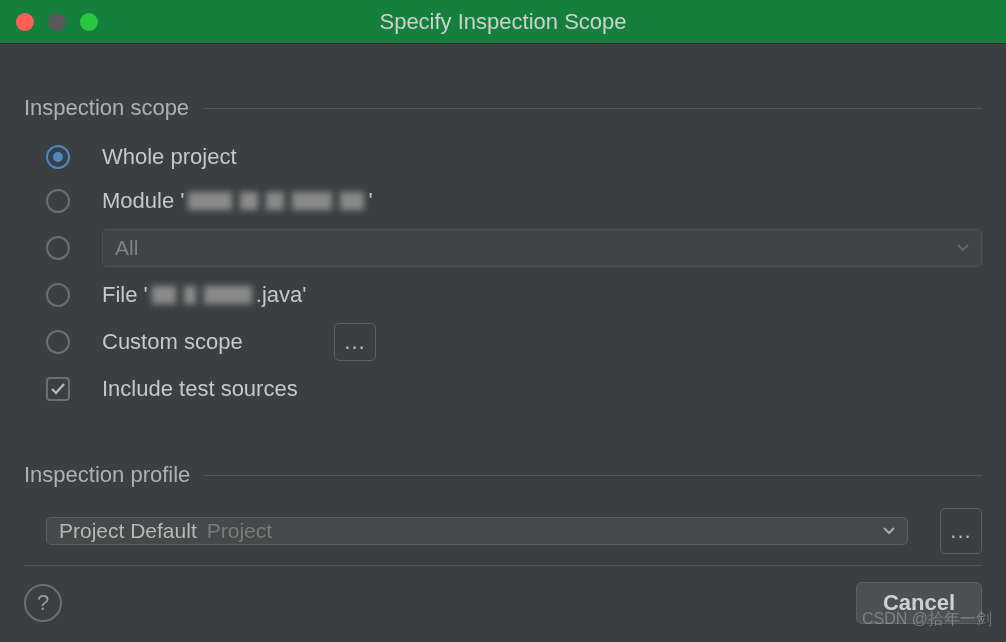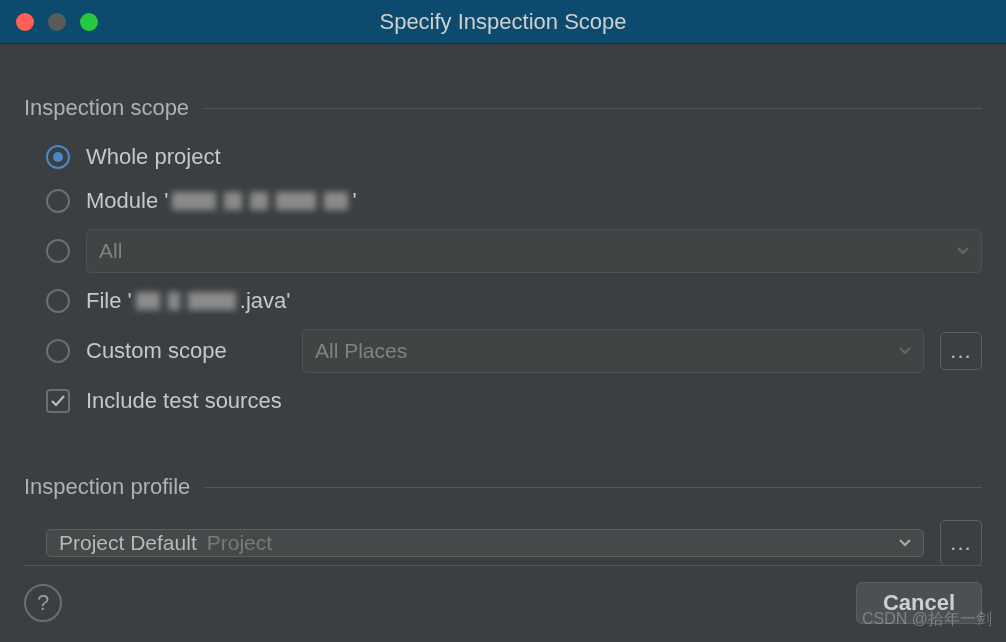--- a/index.html
+++ b/index.html
@@ -4,40 +4,40 @@
   <style>
     * { box-sizing: border-box; margin: 0; padding: 0; }
     body {
       width: 1006px; height: 642px;
       background: #3c3f41;
       font-family: -apple-system, "Helvetica Neue", Arial, sans-serif;
       font-size: 20px; color: #bbbbbb;
       overflow: hidden; position: relative;
     }
     .titlebar {
-      height: 44px; background: #0c4a6e;
+      height: 44px; background: #15803d;
       display: flex; align-items: center;
       position: relative;
       border-bottom: 1px solid #2b2b2b;
     }
     .traffic { position: absolute; left: 16px; display: flex; gap: 14px; }
     .dot { width: 18px; height: 18px; border-radius: 50%; }
     .dot.red { background: #ff5f57; }
     .dot.yel { background: #5a5a5a; }
     .dot.grn { background: #28c840; }
     .title { margin: 0 auto; font-size: 22px; color: #cfcfcf; font-weight: 500; }
     .content { padding: 18px 24px 0 24px; display: flex; flex-direction: column; }
     fieldset {
       border: none; border-top: 1px solid #555;
       padding: 14px 0 10px 0; margin-bottom: 8px; margin-top: 33px;
     }
     legend { padding-right: 14px; color: #b0b0b0; font-size: 22px; }
     .row {
       display: flex; align-items: center;
-      padding: 6px 0 6px 22px; gap: 16px; min-height: 44px;
+      padding: 6px 0 6px 22px; gap: 32px; min-height: 44px;
     }
     .radio {
       width: 24px; height: 24px; border-radius: 50%;
       border: 2px solid #6e6e6e; display: flex;
       align-items: center; justify-content: center;
       flex-shrink: 0; cursor: pointer;
     }
     .radio.sel { border-color: #4a88c7; }
     .radio.sel::after {
       content: ""; width: 10px; height: 10px;
@@ -49,21 +49,21 @@
       justify-content: center; flex-shrink: 0; cursor: pointer;
     }
     .check svg { width: 16px; height: 16px; }
     .lbl { color: #c7c7c7; font-size: 22px; white-space: nowrap; }
     .redact {
       display: inline-flex; align-items: center; gap: 8px;
       filter: blur(3px); opacity: 0.8;
     }
     .redact span { background: #9e9e9e; height: 18px; }
     .combo {
-      flex: 1; height: 44px; background: #45494a;
+      flex: 1; height: 38px; background: #45494a;
       border: 1px solid #5e6060; border-radius: 5px;
       display: flex; align-items: center; padding: 0 12px;
       color: #b8b8b8; font-size: 21px; position: relative;
       cursor: pointer;
     }
     .combo .chev {
       position: absolute; right: 12px; top: 50%;
       transform: translateY(-50%);
     }
     .combo.disabled { opacity: 0.55; cursor: default; }
@@ -157,26 +157,20 @@
             <span style="width:12px"></span>
             <span style="width:48px"></span>
         </span>
         <span>.java'</span>
       </span>
     </div>
 
     <div class="row">
       <div class="radio"></div>
       <span class="lbl" style="min-width:200px">Custom scope</span>
-      <div class="combo disabled">
-        <span>All Places</span>
-        <svg class="chev" width="12" height="8" viewBox="0 0 12 8">
-            <path d="M1 1l5 5 5-5" stroke="#888" stroke-width="2" fill="none"></path>
-          </svg>
-      </div>
       <div class="sqbtn">...</div>
     </div>
 
     <div class="row">
       <div class="check">
         <svg viewBox="0 0 16 16">
             <path d="M2 8l4 4 8-9" stroke="#bcbcbc" stroke-width="2.2" fill="none"></path>
           </svg>
       </div>
       <span class="lbl">Include test sources</span>

